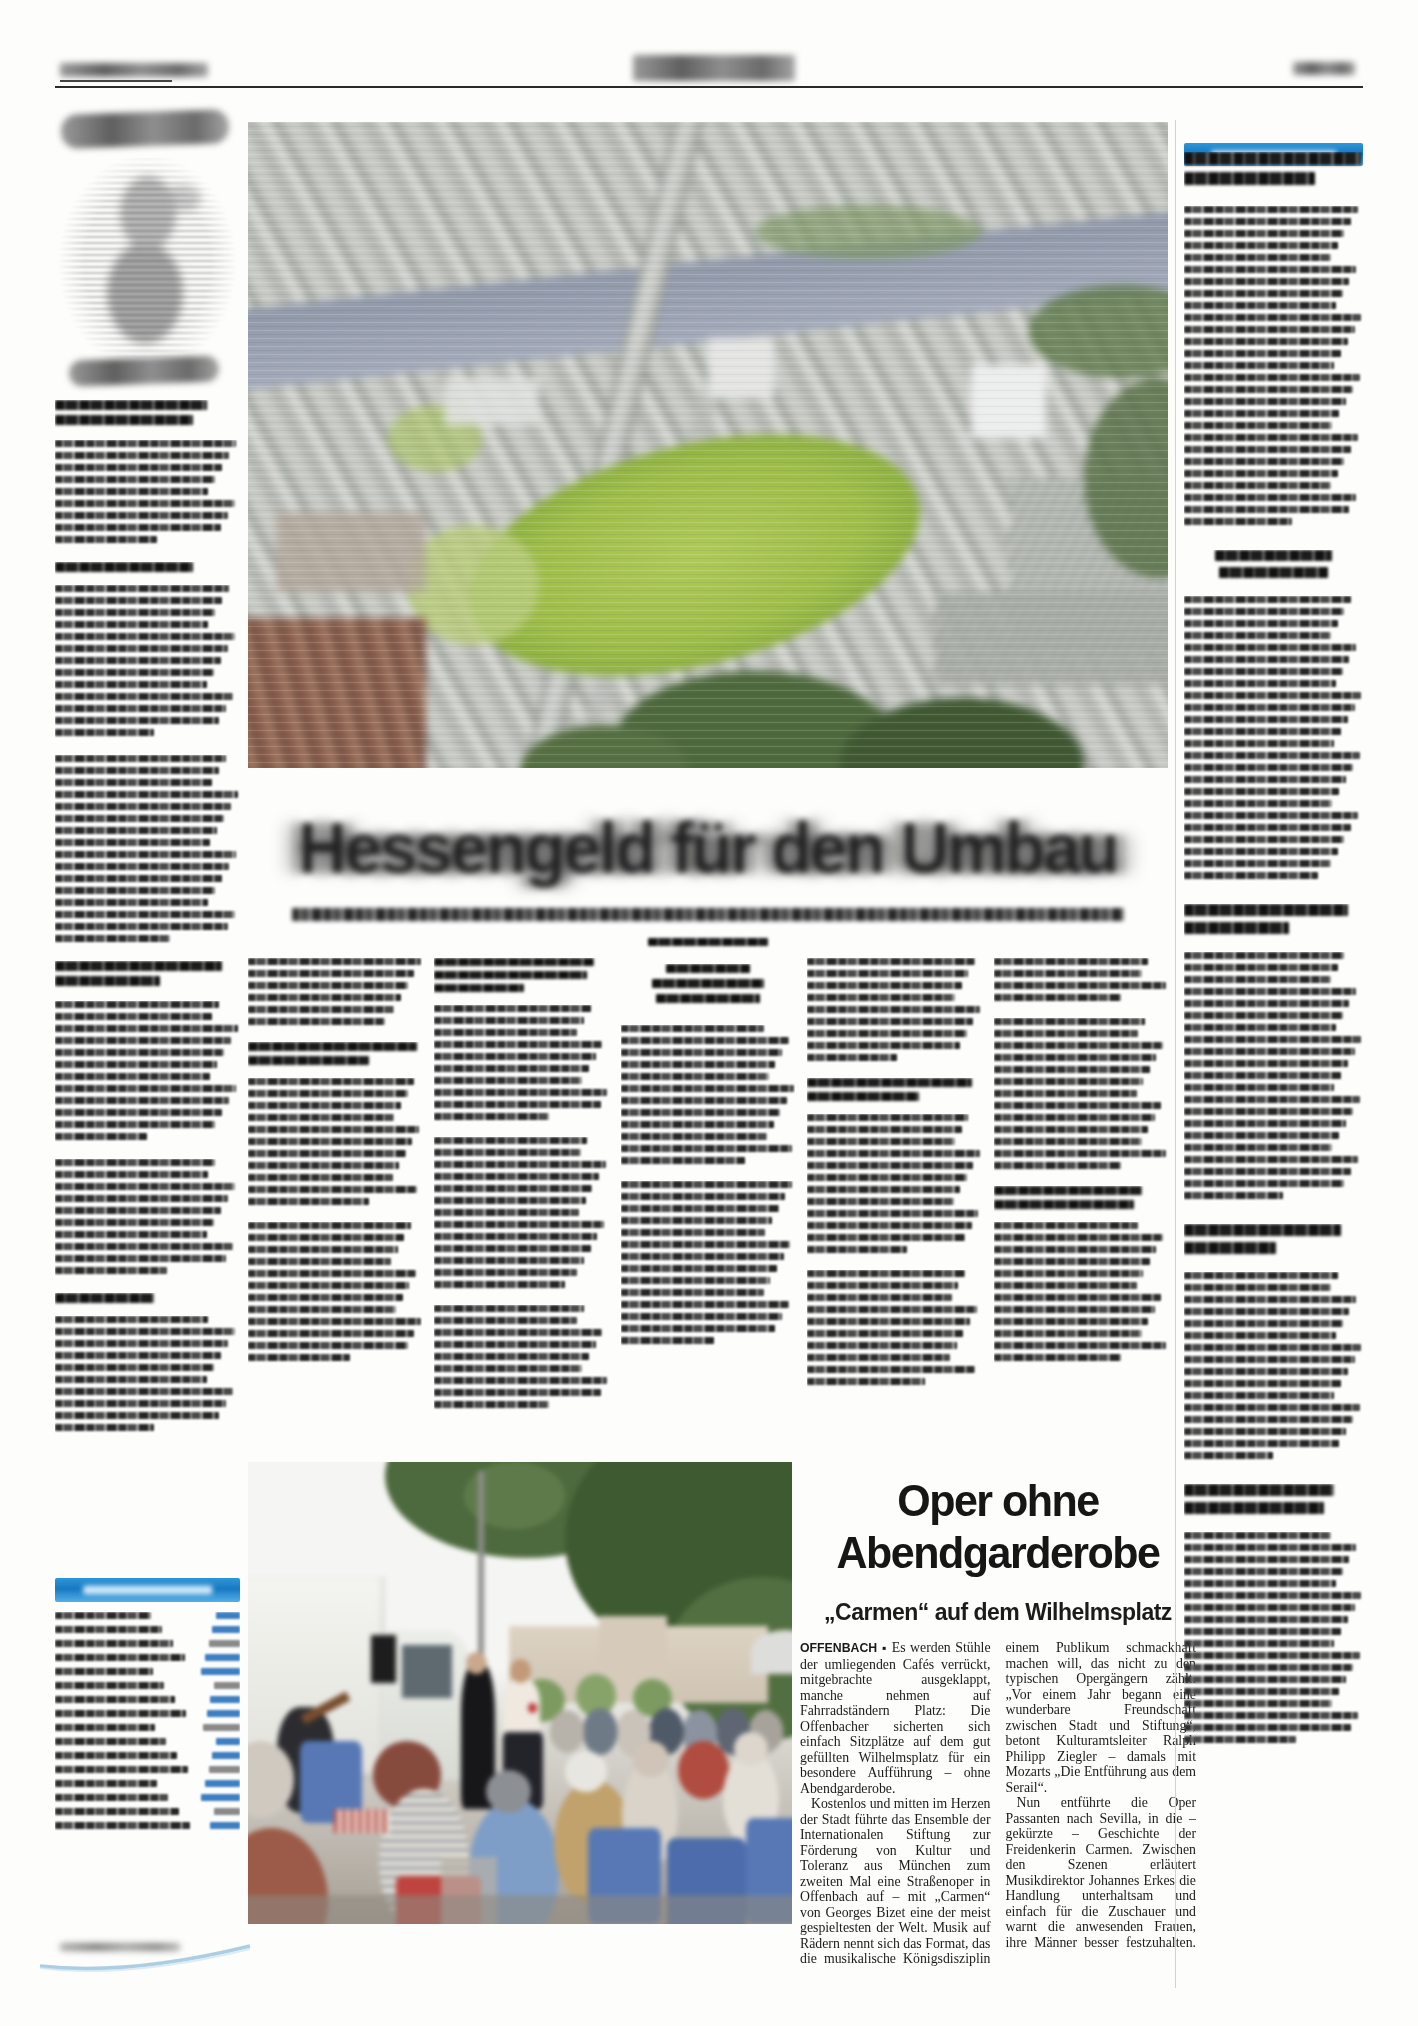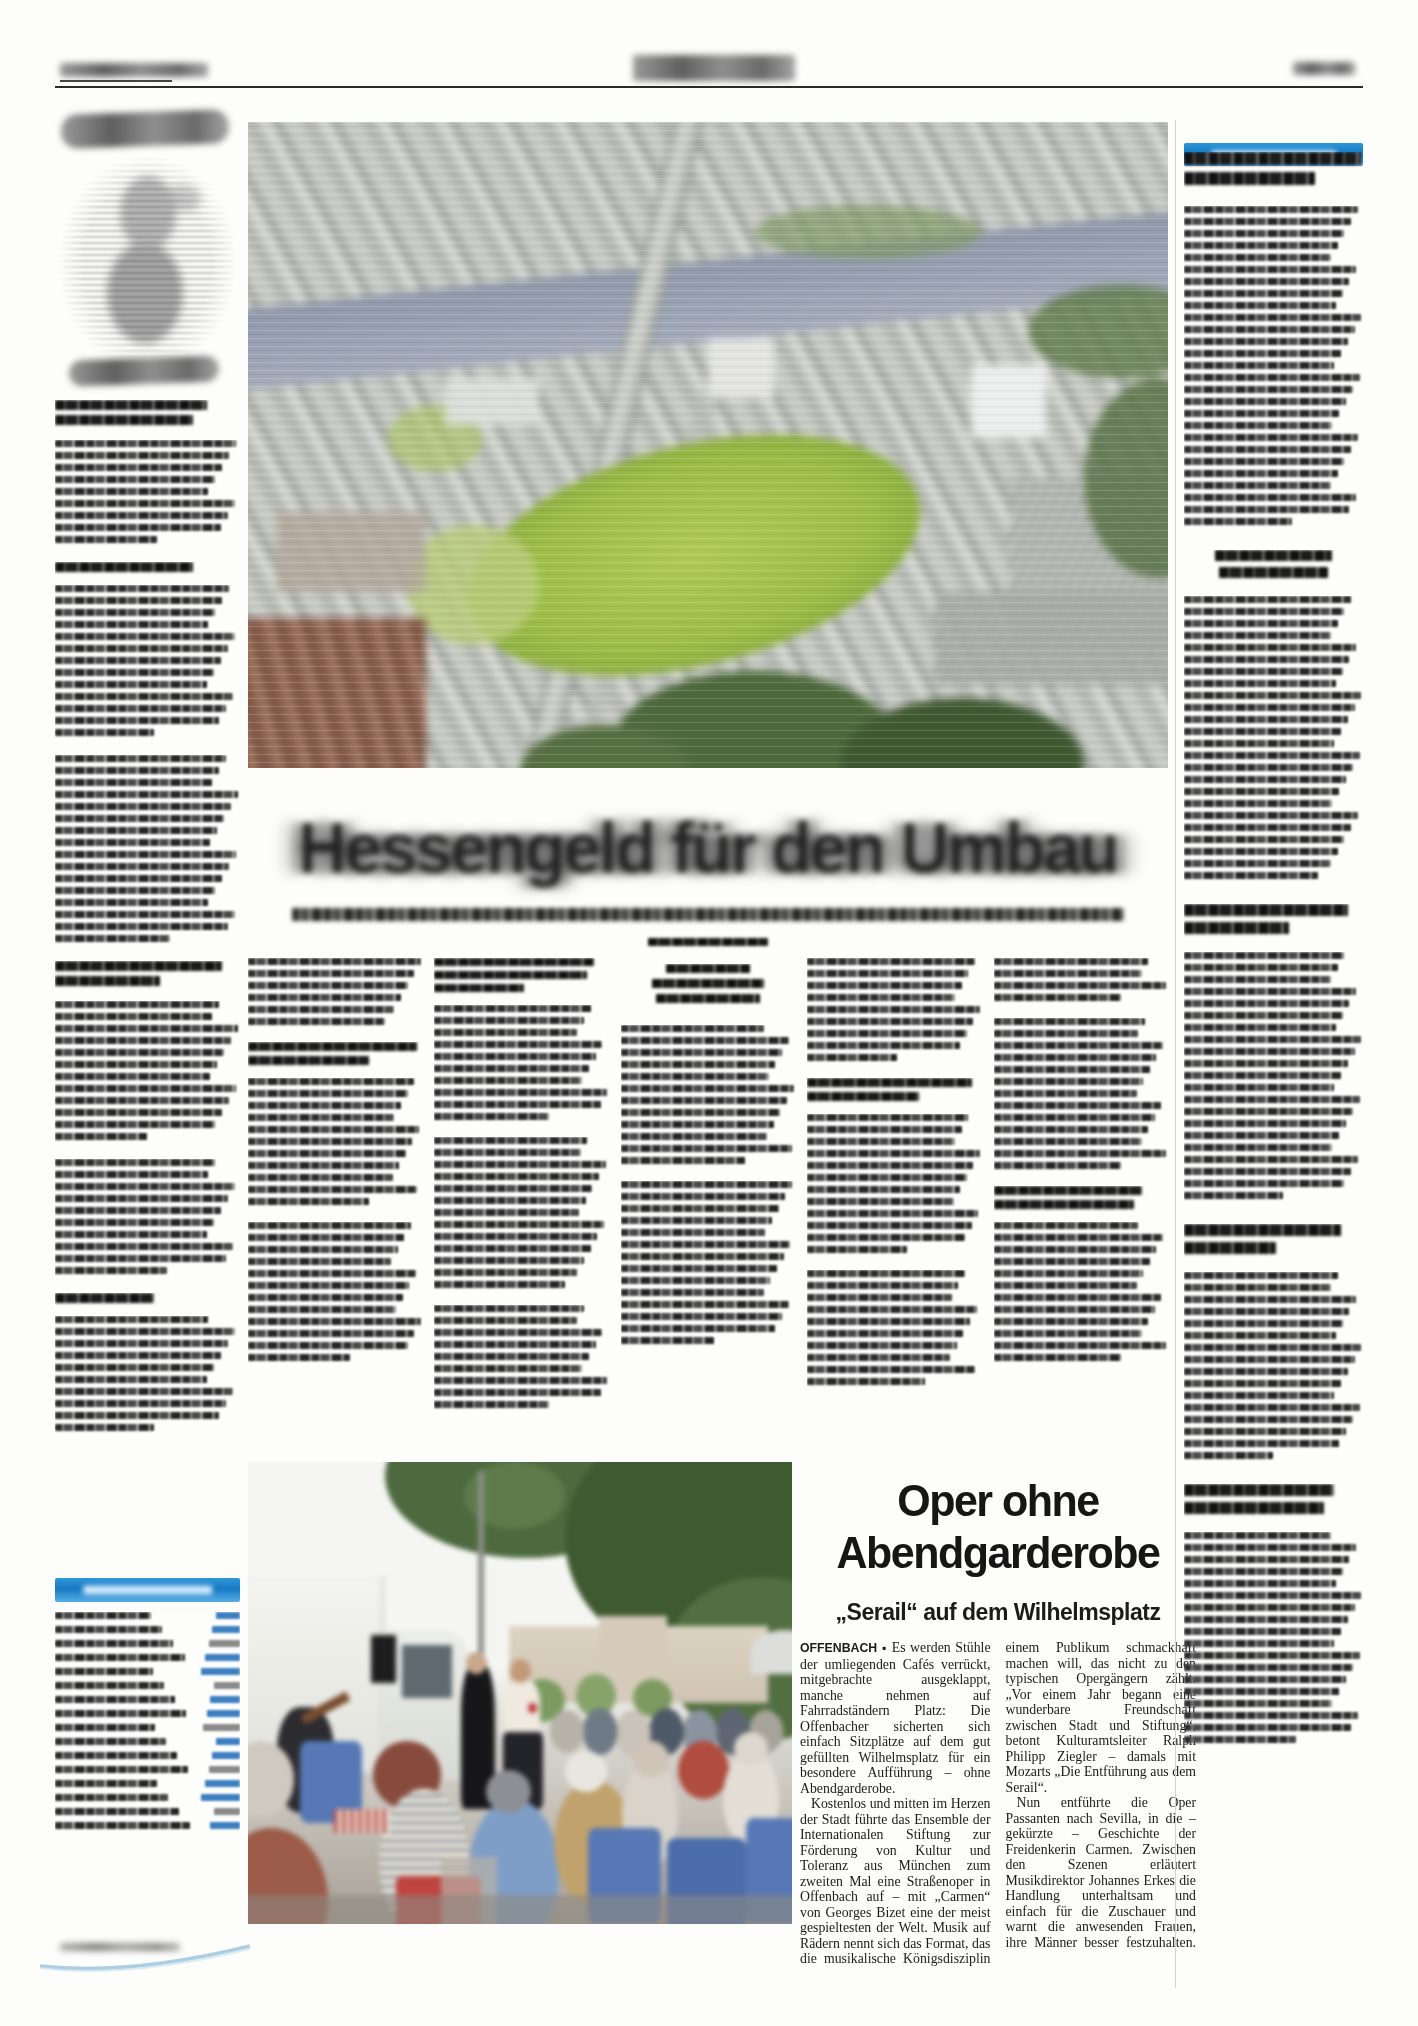--- a/index.html
+++ b/index.html
@@ -583,21 +583,21 @@
 
       <div style="position:absolute;left:0;top:92%;width:100%;height:10%;background:#8e887e;opacity:.6"></div>
     </div>
   </div>
 
 
   <div class="abs opera-headline" style="left:798px;top:1476px;width:400px">
     <div>Oper ohne</div>
     <div>Abendgarderobe</div>
   </div>
-  <div class="abs opera-sub" style="left:798px;top:1599px;width:400px">„Serail“ auf dem Wilhelmsplatz</div>
+  <div class="abs opera-sub" style="left:798px;top:1599px;width:400px">„Carmen“ auf dem Wilhelmsplatz</div>
 
   <div class="abs opera-body" style="left:800px;top:1640px;width:396px;height:330px">
     <p><span class="lead">OFFENBACH</span><span class="lead"> </span><span class="lead">▪</span> <span>Es werden Stühle der umliegenden Cafés verrückt, mitgebrachte ausgeklappt, manche nehmen auf Fahrradständern Platz: Die Offenbacher sicherten sich einfach Sitzplätze auf dem gut gefüllten Wilhelmsplatz für ein besondere Aufführung – ohne Abendgarderobe.</span></p>
     <p class="ind">Kostenlos und mitten im Herzen der Stadt führte das Ensemble der Internationalen Stiftung zur Förderung von Kultur und Toleranz aus München zum zweiten Mal eine Straßenoper in Offenbach auf – mit „Carmen“ von Georges Bizet eine der meist gespieltesten der Welt. Musik auf Rädern nennt sich das Format, das die musikalische Königsdisziplin einem Publikum schmackhaft machen will, das nicht zu den typischen Opergängern zählt. „Vor einem Jahr begann eine wunderbare Freundschaft zwischen Stadt und Stiftung“, betont Kulturamtsleiter Ralph Philipp Ziegler – damals mit Mozarts „Die Entführung aus dem Serail“.</p>
     <p class="ind"><span>Nun entführte die Oper Passanten nach Sevilla, in die – gekürzte – Geschichte der Freidenkerin Carmen. Zwischen den Szenen erläutert Musikdirektor Johannes Erkes die Handlung unterhaltsam und einfach für die Zuschauer und warnt die anwesenden Frauen, ihre Männer besser festzuhalten. „Carmen ist die Femme Fatale der Opernwelt schlechthin.“</span> </p>
   </div>
 
   <div class="abs vrule" style="left:1175px;top:120px;height:1868px"></div>
 
   <div class="abs bluebar" style="left:1184px;top:119px;width:179px;height:23px">

